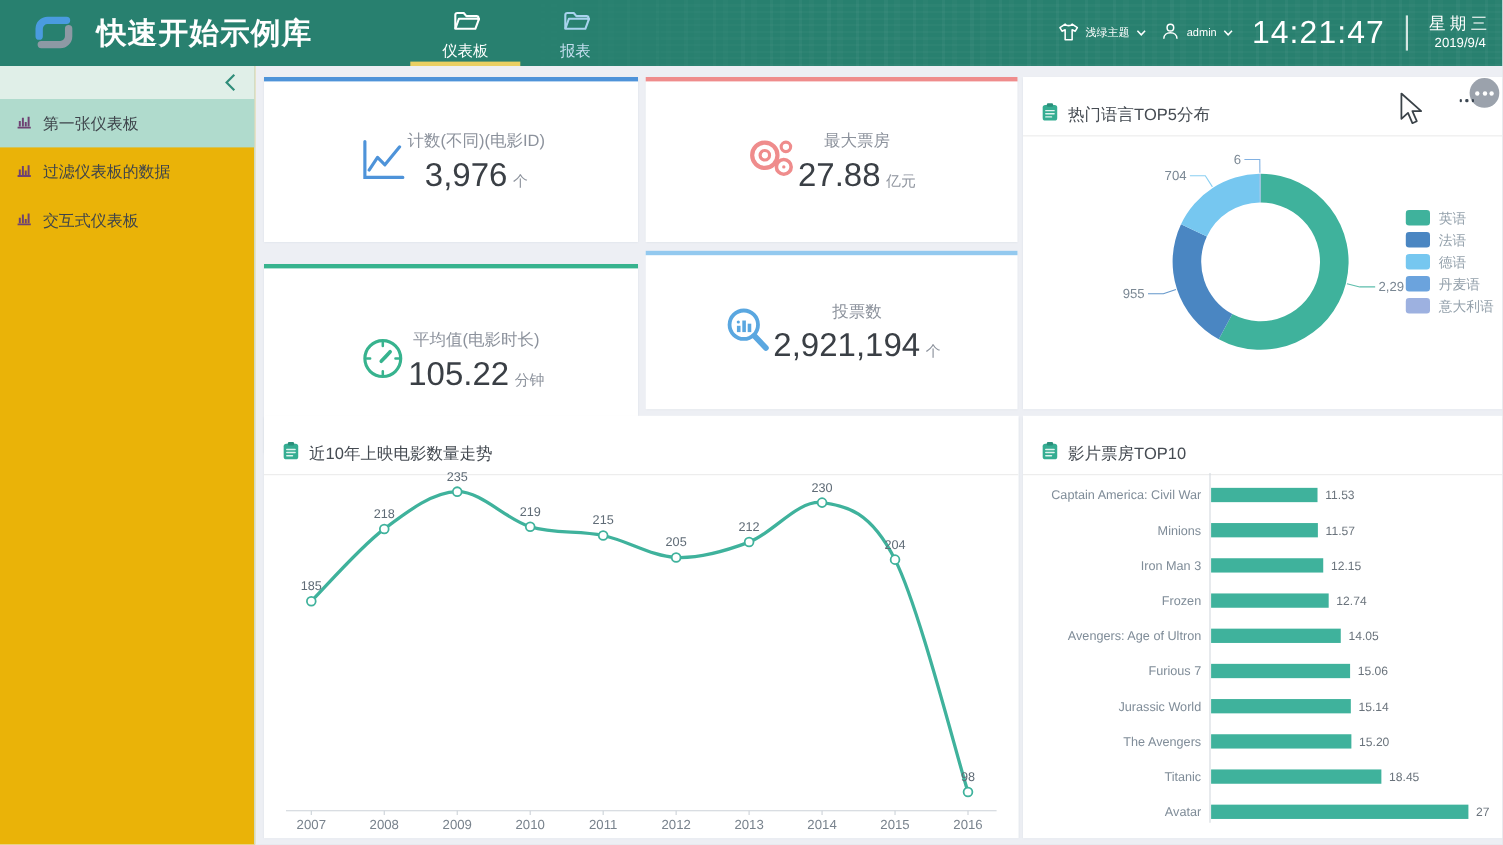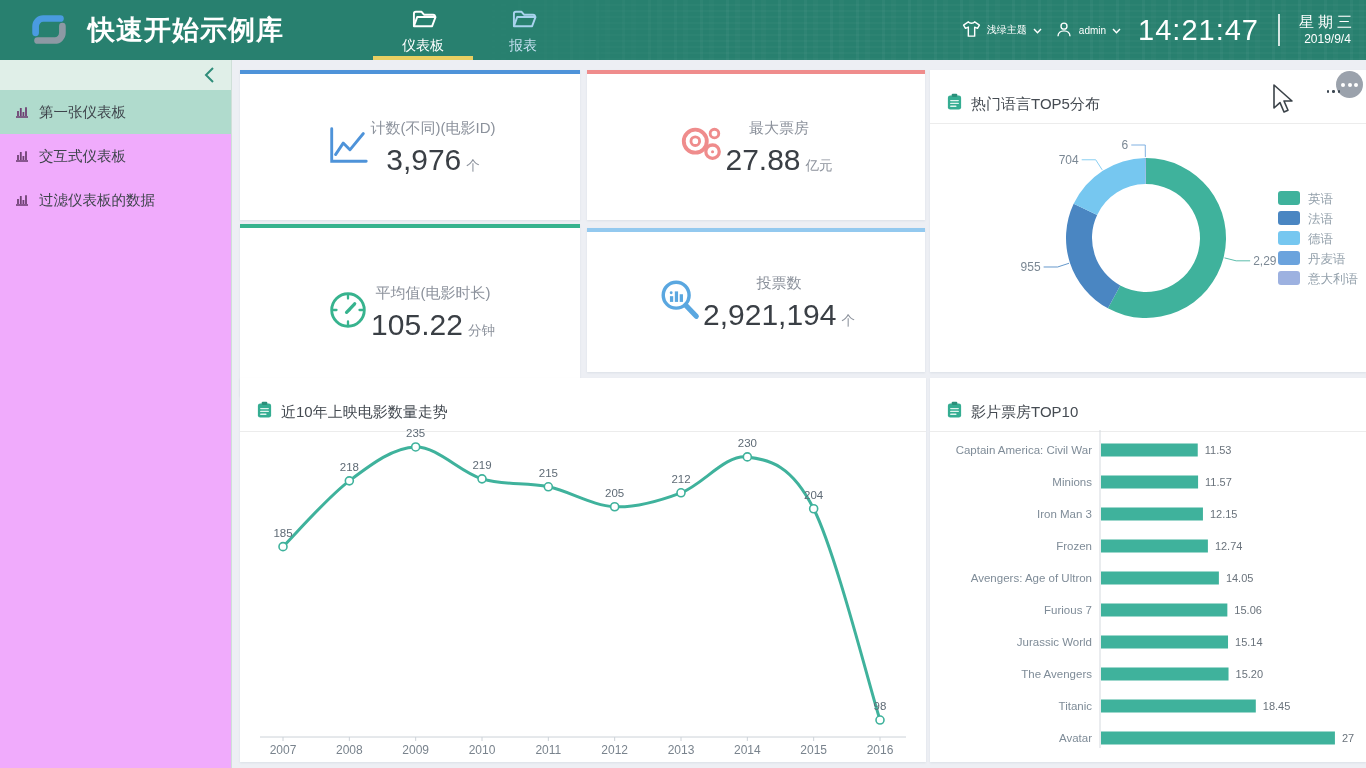--- a/index.html
+++ b/index.html
@@ -24,21 +24,21 @@
   .tab.active::after{content:"";position:absolute;left:0;right:0;bottom:0;height:4px;background:#e9cf62;}
   .hright{position:absolute;right:6px;top:0;height:60px;display:flex;align-items:center;gap:13px;}
   .hitem{display:flex;align-items:center;gap:6px;font-size:10px;color:#fff;cursor:pointer;text-align:right;}
   .clock{font-size:29px;font-weight:400;letter-spacing:1px;margin-left:4px;cursor:default;}
   .vline{width:2px;height:32px;background:rgba(255,255,255,.8);margin:0 6px;}
   .datebox{text-align:center;line-height:1.3;cursor:default;padding-right:4px;}
   .weekday{font-size:15px;letter-spacing:4px;}
   .date{font-size:12px;}
 
   
-  .sidebar{position:absolute;left:0;top:60px;width:232px;height:708px;background:#f0abfc;border-right:1px solid #cfdfd8;box-sizing:border-box;}
+  .sidebar{position:absolute;left:0;top:60px;width:232px;height:708px;background:#eab308;border-right:1px solid #cfdfd8;box-sizing:border-box;}
   .side-top{height:30px;background:#e0efe8;position:relative;}
   .collapse-btn{position:absolute;right:10px;top:3px;width:24px;height:24px;display:flex;align-items:center;justify-content:center;cursor:pointer;}
   #side-list{list-style:none;margin:0;padding:0;}
   #side-list li{height:44px;display:flex;align-items:center;gap:9px;padding-left:14px;
                 font-size:14.5px;color:#3e444b;cursor:pointer;}
   #side-list li.active{background:#b0dbcd;}
 
   
   .card{position:absolute;background:#fff;border-top:4px solid #4e93d9;box-sizing:border-box;
         box-shadow:0 1px 2px rgba(31,59,84,.08);display:flex;align-items:center;justify-content:center;}
@@ -46,21 +46,21 @@
   .kpi-label{color:#8c929c;font-size:15px;margin-bottom:7px;}
   .kpi-value{color:#3a3f45;font-size:30px;line-height:1;}
   .kpi-unit{font-size:13.5px;color:#8c929c;margin-left:5px;}
 
   .panel{position:absolute;background:#fff;box-shadow:0 1px 2px rgba(31,59,84,.08);overflow:hidden;}
   .panel-head{height:38px;display:flex;align-items:center;gap:8px;padding:0 16px;border-bottom:1px solid #ececec;margin-top:15px;}
   .panel-title{font-size:15px;color:#454b52;}
 
   #card1{left:240px;top:70px;width:340px;height:150px;}
   #card2{left:587px;top:70px;width:338px;height:150px;border-top-color:#ef8c8c;}
-  #card3{left:240px;top:224px;width:340px;height:172px;border-top-color:#37b38e;}
+  #card3{left:240px;top:240px;width:340px;height:172px;border-top-color:#37b38e;}
   #card4{left:587px;top:228px;width:338px;height:144px;border-top-color:#93c9ef;}
   #donutPanel{left:930px;top:70px;width:436px;height:302px;}
   #linePanel{left:240px;top:378px;width:686px;height:384px;}
   #barPanel{left:930px;top:378px;width:436px;height:384px;}
   #donutSvg{position:absolute;left:0;top:38px;}
   #lineSvg{position:absolute;left:12px;top:40px;}
   #barSvg{position:absolute;left:12px;top:40px;}
 
   .legend{position:absolute;left:348px;top:121px;margin:0;padding:0;list-style:none;display:flex;flex-direction:column;gap:6px;z-index:3;}
   .legend li{display:flex;gap:8px;font-size:12.5px;color:#93a0ab;height:14px;cursor:pointer;}
@@ -163,28 +163,28 @@
               <path d="M2 14 h12" stroke="#6e4273" stroke-width="1.6"></path>
               <path d="M4 13 V8 M6.8 13 V5 M9.4 13 V9 M12 13 V4.2" stroke="#6e4273" stroke-width="1.8"></path>
             </svg></span>
           <span>第一张仪表板</span>
         </li>
         <li>
           <span><svg width="16" height="16" viewBox="0 0 16 16">
               <path d="M2 14 h12" stroke="#6e4273" stroke-width="1.6"></path>
               <path d="M4 13 V8 M6.8 13 V5 M9.4 13 V9 M12 13 V4.2" stroke="#6e4273" stroke-width="1.8"></path>
             </svg></span>
-          <span>交互式仪表板</span>
+          <span>过滤仪表板的数据</span>
         </li>
         <li>
           <span><svg width="16" height="16" viewBox="0 0 16 16">
               <path d="M2 14 h12" stroke="#6e4273" stroke-width="1.6"></path>
               <path d="M4 13 V8 M6.8 13 V5 M9.4 13 V9 M12 13 V4.2" stroke="#6e4273" stroke-width="1.8"></path>
             </svg></span>
-          <span>过滤仪表板的数据</span>
+          <span>交互式仪表板</span>
         </li>
       </ul>
   </aside>
 
   <div class="card" id="card1" style="border-top-color: rgb(78, 147, 217);">
     <span>
       <svg width="46" height="46" viewBox="0 0 48 48">
         <path d="M7 7 V41 H43" fill="none" stroke="#4e93d9" stroke-width="3" stroke-linecap="round"></path>
         <polyline points="11,34 19,22 26,29 40,12" fill="none" stroke="#4e93d9" stroke-width="3" stroke-linecap="round" stroke-linejoin="round"></polyline>
       </svg>

